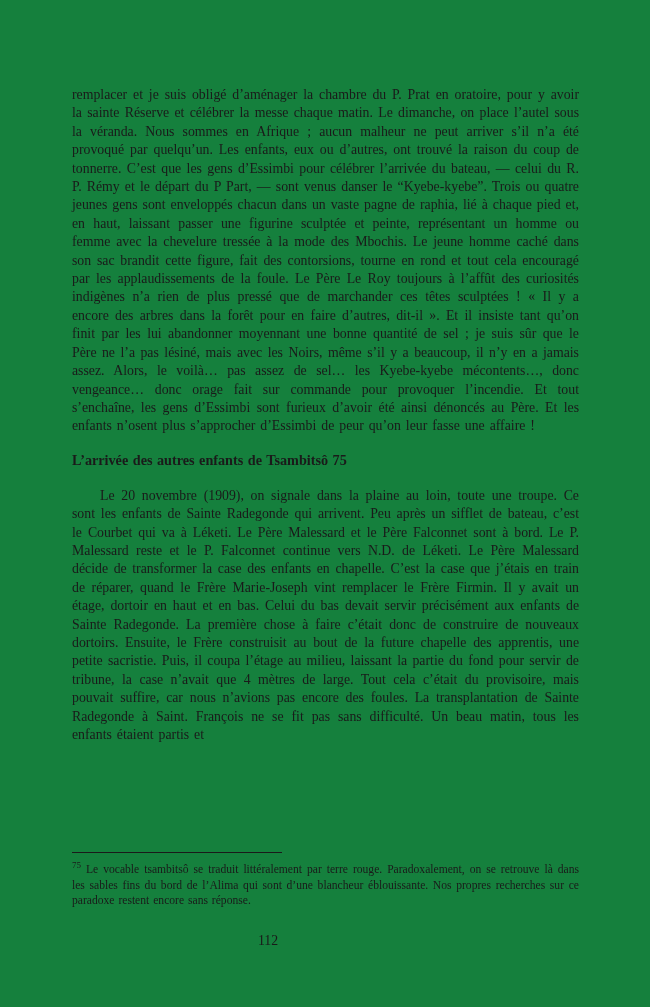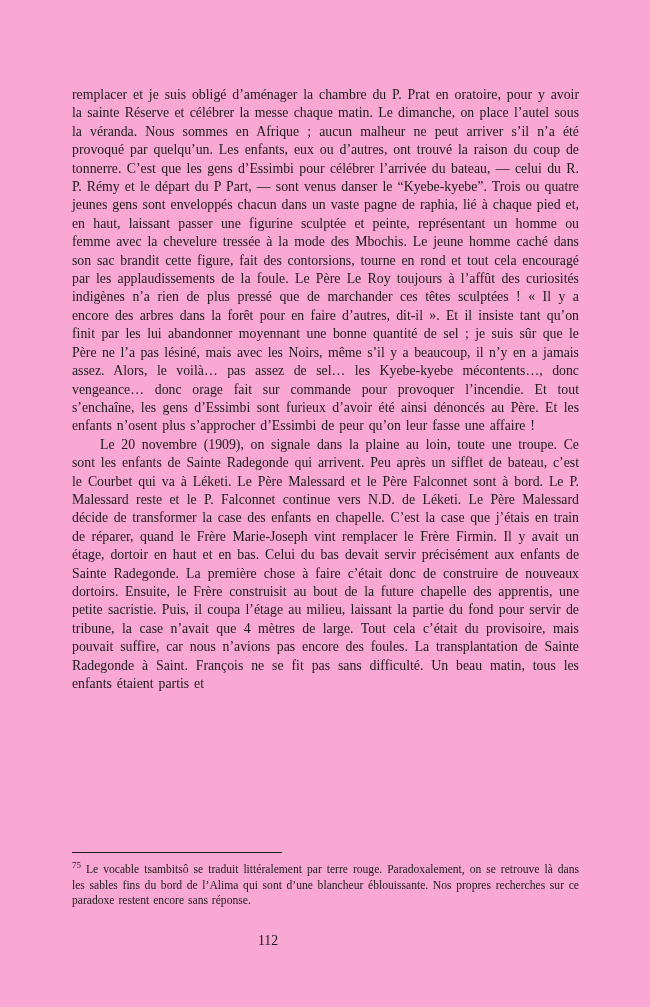--- a/index.html
+++ b/index.html
@@ -4,21 +4,21 @@
 <style>
   html, body {
     margin: 0;
     padding: 0;
     background: #ffffff;
   }
   .page {
     position: relative;
     width: 650px;
     height: 1007px;
-    background: #f9a8d4;
+    background: #15803d;
     color: #1a1a1a;
     font-family: "Liberation Serif", "DejaVu Serif", serif;
     overflow: hidden;
   }
   .text-column {
     position: absolute;
     left: 72px;
     top: 86px;
     width: 507px;
   }
@@ -78,20 +78,21 @@
   }
 </style>
 </head>
 <body>
 
 <div class="page">
 
   <div class="text-column">
     <p class="body-para"><span class="seg-normal">remplacer et je suis obligé d’aménager la chambre du P. Prat en oratoire, pour y avoir la sainte Réserve et célébrer la messe chaque matin. Le dimanche, on place l’autel sous la véranda. Nous sommes en Afrique ; aucun malheur ne peut arriver s’il n’a été provoqué par quelqu’un. Les enfants, eux ou d’autres, ont trouvé la raison du coup de tonnerre. C’est que les gens d’Essimbi pour célébrer l’arrivée du bateau, — celui du R. P. Rémy et le départ du P Part, — sont venus danser le “Kyebe-kyebe”. Trois ou quatre jeunes gens sont enveloppés chacun dans un vaste pagne de raphia, lié à chaque pied et, en haut, laissant passer une figurine sculptée et peinte, représentant un homme ou femme avec la chevelure tressée à la mode des Mbochis. Le jeune homme caché dans son sac brandit cette figure, fait des contorsions, tourne en rond et tout cela encouragé par les applaudissements de la foule. Le Père Le Roy toujours à l’affût des curiosités indigènes n’a rien de plus pressé que de marchander ces têtes sculptées ! « Il y a encore des arbres dans la forêt pour en faire d’autres, dit-il ». Et il insiste tant qu’on finit par les lui abandonner moyennant une bonne quantité de sel ; je suis sûr que le Père ne l’a pas lésiné, mais avec les Noirs, même s’il y a beaucoup, il n’y en a jamais assez. Alors, le voilà… pas assez de sel… les Kyebe-kyebe mécontents…, donc vengeance… donc orage fait sur commande pour provoquer l’incendie. Et tout s’enchaîne, les gens d’Essimbi sont furieux d’avoir été ainsi dénoncés au Père. Et les enfants n’osent plus s’approcher d’Essimbi de peur qu’on leur fasse une affaire !</span></p>
 
+    <h2 class="section-heading">L’arrivée des autres enfants de Tsambitsô 75</h2>
 
     <p class="body-para indent"><span class="seg-normal">Le 20 novembre (1909), on signale dans la plaine au loin, toute une troupe. Ce sont les enfants de </span><span class="seg-italic">Sainte Radegonde</span><span class="seg-normal"> qui arrivent. Peu après un sifflet de bateau, c’est le </span><span class="seg-italic">Courbet</span><span class="seg-normal"> qui va à Léketi. Le Père Malessard et le Père Falconnet sont à bord. Le P. Malessard reste et le P. Falconnet continue vers N.D. de Léketi. Le Père Malessard décide de transformer la case des enfants en chapelle. C’est la case que j’étais en train de réparer, quand le Frère Marie-Joseph vint remplacer le Frère Firmin. Il y avait un étage, dortoir en haut et en bas. Celui du bas devait servir précisément aux enfants de </span><span class="seg-italic">Sainte Radegonde</span><span class="seg-normal">. La première chose à faire c’était donc de construire de nouveaux dortoirs. Ensuite, le Frère construisit au bout de la future chapelle des apprentis, une petite sacristie. Puis, il coupa l’étage au milieu, laissant la partie du fond pour servir de tribune, la case n’avait que 4 mètres de large. Tout cela c’était du provisoire, mais pouvait suffire, car nous n’avions pas encore des foules. La transplantation de </span><span class="seg-italic">Sainte Radegonde</span><span class="seg-normal"> à </span><span class="seg-italic">Saint. François</span><span class="seg-normal"> ne se fit pas sans difficulté. Un beau matin, tous les enfants étaient partis et</span></p>
   </div>
 
   <div class="footnote-block">
     <div class="footnote-rule"></div>
     <p class="footnote-text"><sup class="seg-sup">75</sup><span class="seg-normal"> Le vocable </span><span class="seg-italic">tsambitsô se</span><span class="seg-normal"> traduit littéralement par </span><span class="seg-italic">terre rouge</span><span class="seg-normal">. Paradoxalement, on se retrouve là dans les sables fins du bord de l’Alima qui sont d’une blancheur éblouissante. Nos propres recherches sur ce paradoxe restent encore sans réponse.</span></p>
   </div>
 
   <div class="page-number">112</div>

